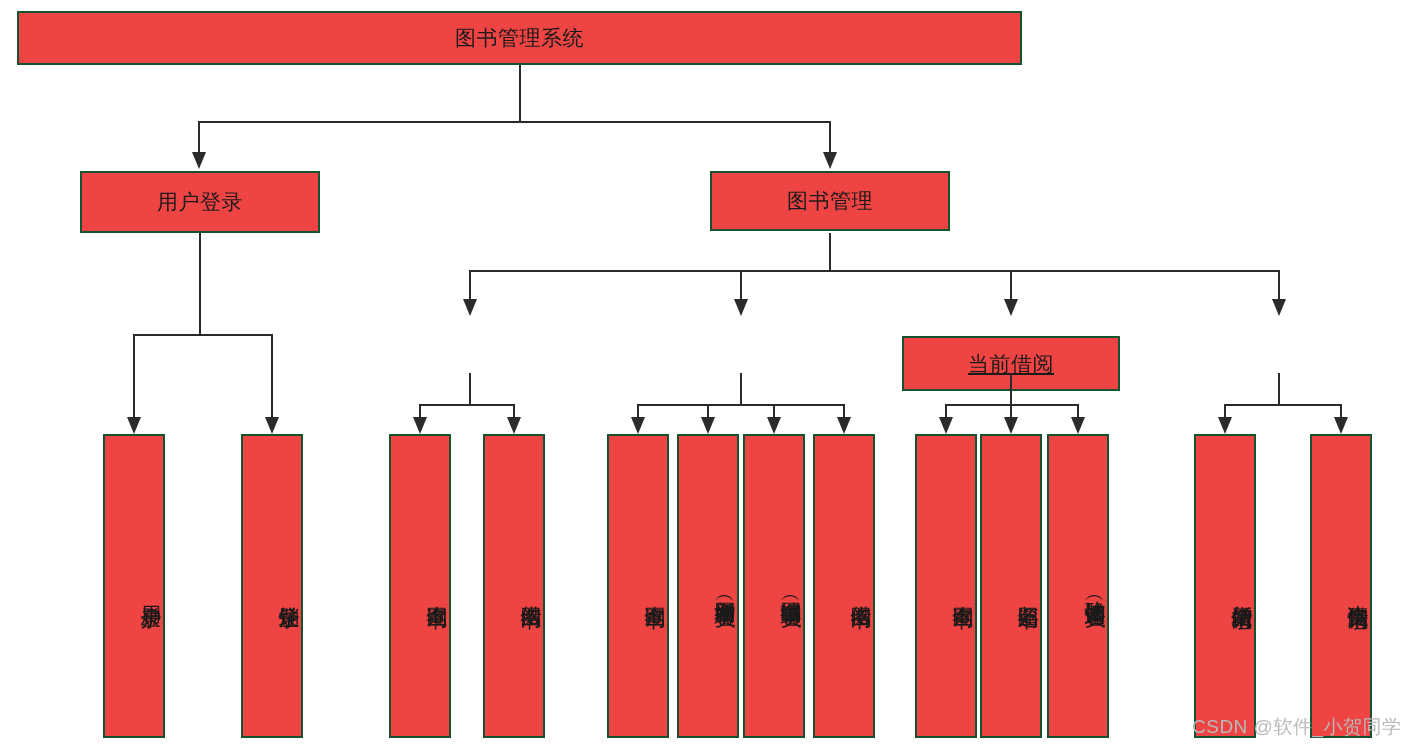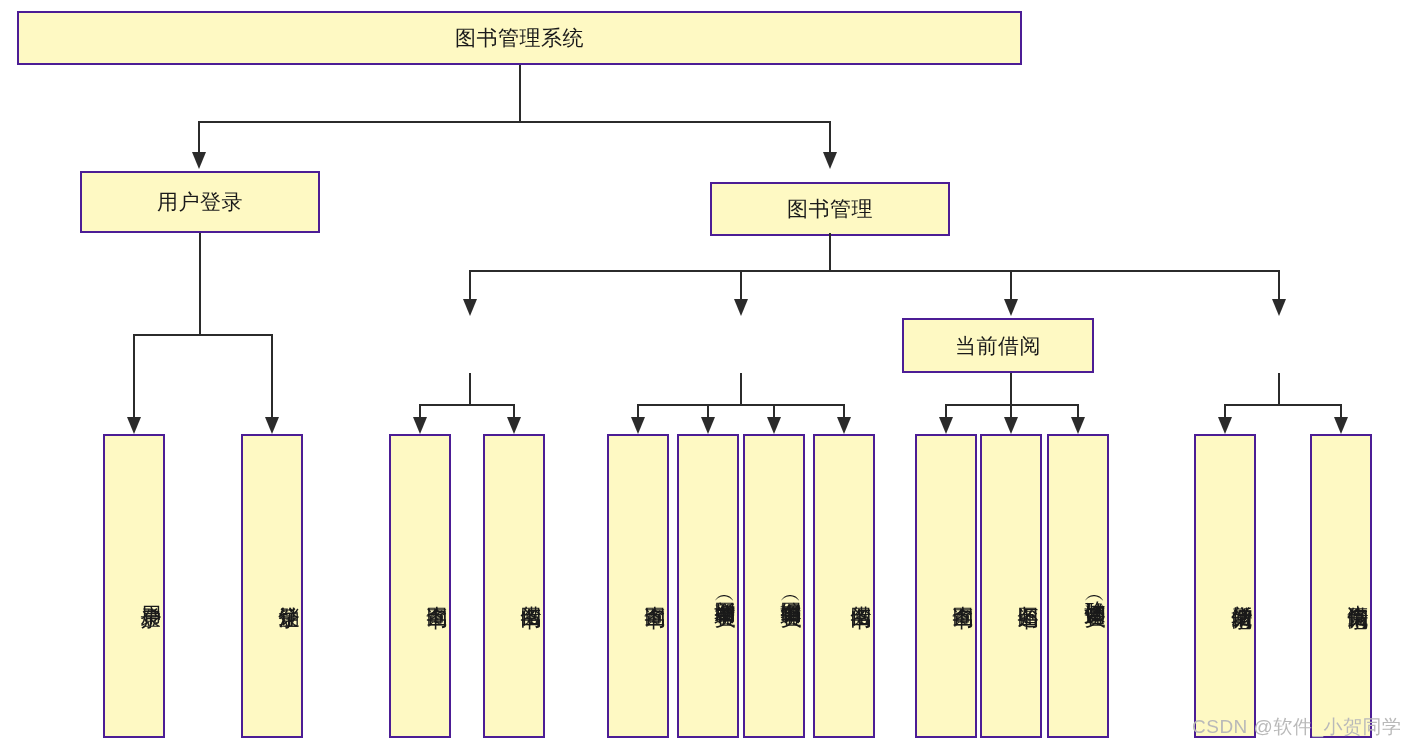--- a/index.html
+++ b/index.html
@@ -14,22 +14,22 @@
     position: relative;
     width: 1405px;
     height: 747px;
     background: #ffffff;
     overflow: hidden;
   }
   
   .node {
     position: absolute;
     box-sizing: border-box;
-    border: 2px solid #4c1d95;
-    background: #fef9c3;
+    border: 2px solid #14532d;
+    background: #ef4444;
     display: flex;
     align-items: center;
     justify-content: center;
     color: #1a1a1a;
     line-height: 1.12;
   }
   .node.horiz {
     font-size: 21px;
     letter-spacing: 0.5px;
   }
@@ -83,21 +83,21 @@
 
   <div class="vline" style="left:519px; top:65px; height:57px;"></div>
   <div class="hline" style="left:198px; top:121px; width:632px;"></div>
   <div class="vline" style="left:198px; top:121px; height:32px;"></div>
   <div class="arrow" style="left:192px; top:152px;"></div>
   <div class="vline" style="left:829px; top:121px; height:32px;"></div>
   <div class="arrow" style="left:823px; top:152px;"></div>
 
   <div class="node horiz" style="left:80px; top:171px; width:240px; height:62px;">用户登录</div>
 
-  <div class="node horiz" style="left:710px; top:182px; width:240px; height:54px;">图书管理</div>
+  <div class="node horiz" style="left:710px; top:171px; width:240px; height:60px;">图书管理</div>
 
   <div class="vline" style="left:199px; top:233px; height:102px;"></div>
   <div class="hline" style="left:133px; top:334px; width:139px;"></div>
   <div class="vline" style="left:133px; top:334px; height:84px;"></div>
   <div class="arrow" style="left:127px; top:417px;"></div>
   <div class="vline" style="left:271px; top:334px; height:84px;"></div>
   <div class="arrow" style="left:265px; top:417px;"></div>
 
   <div class="vline" style="left:829px; top:233px; height:38px;"></div>
   <div class="hline" style="left:469px; top:270px; width:810px;"></div>
@@ -105,21 +105,21 @@
   <div class="arrow" style="left:463px; top:299px;"></div>
   <div class="vline" style="left:740px; top:270px; height:30px;"></div>
   <div class="arrow" style="left:734px; top:299px;"></div>
   <div class="vline" style="left:1010px; top:270px; height:30px;"></div>
   <div class="arrow" style="left:1004px; top:299px;"></div>
   <div class="vline" style="left:1278px; top:270px; height:30px;"></div>
   <div class="arrow" style="left:1272px; top:299px;"></div>
 
 
 
-  <div class="node horiz" style="left:902px; top:318px; width:192px; height:55px;">当前借阅</div>
+  <div class="node horiz" style="left:902px; top:336px; width:218px; height:55px;text-decoration:underline;">当前借阅</div>
 
 
   <div class="vline" style="left:469px; top:373px; height:32px;"></div>
   <div class="hline" style="left:419px; top:404px; width:95px;"></div>
   <div class="vline" style="left:419px; top:404px; height:14px;"></div>
   <div class="arrow" style="left:413px; top:417px;"></div>
   <div class="vline" style="left:513px; top:404px; height:14px;"></div>
   <div class="arrow" style="left:507px; top:417px;"></div>
 
   <div class="vline" style="left:740px; top:373px; height:32px;"></div>

